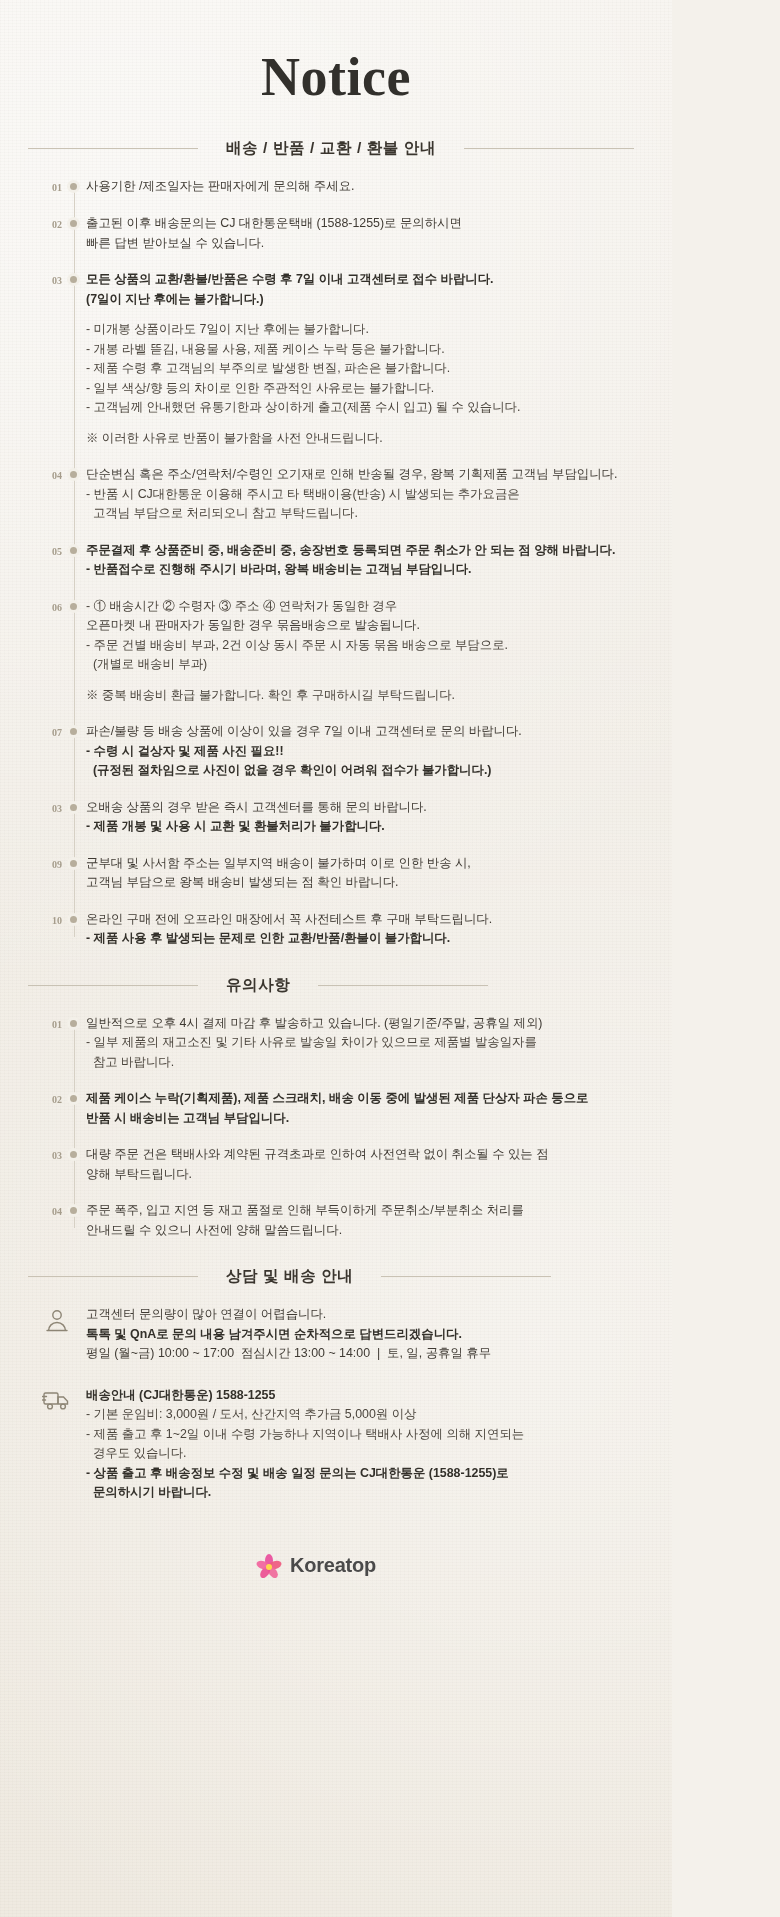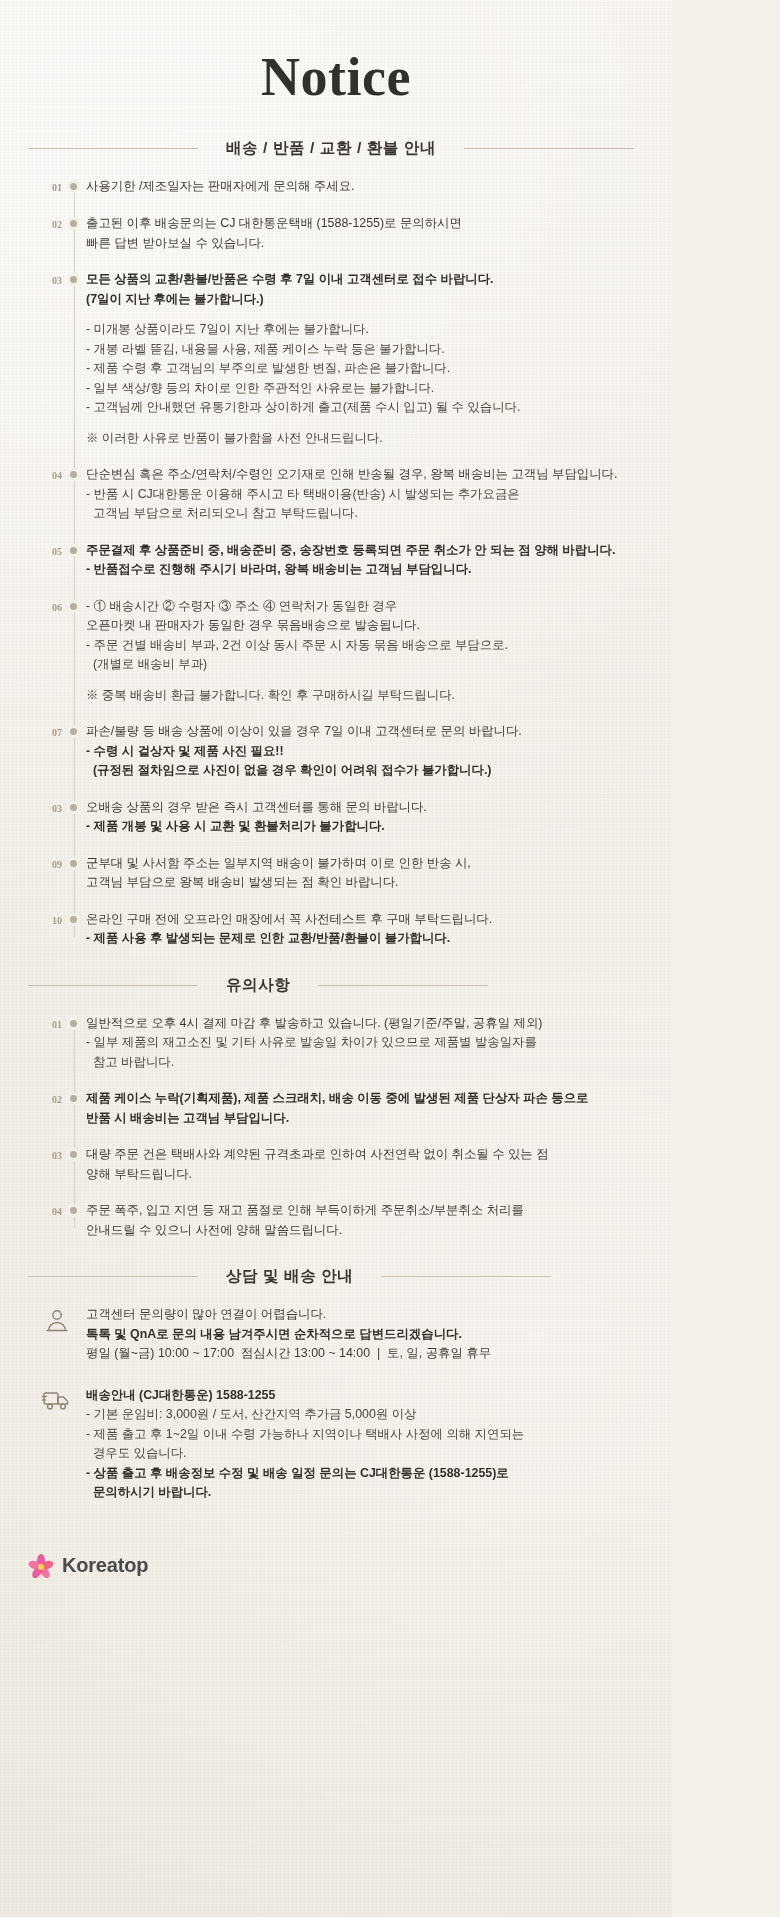--- a/index.html
+++ b/index.html
@@ -153,21 +153,21 @@
     justify-content: center;
     padding-top: 2px;
   }
   .contact-row .body { flex: 1 1 auto; padding-right: 8px;}
   svg { display: block; }
 
   
   .footer {
     display: flex;
     align-items: center;
-    justify-content: flex-start;
+    justify-content: center;
     gap: 8px;
     padding: 28px 40px 10px 0;
   }
   .footer .brand {
     font-family: "Liberation Sans", sans-serif;
     font-weight: 700;
     font-size: 20px;
     color: #4a4a4a;
     letter-spacing: -0.2px;
   }
@@ -239,21 +239,21 @@
             <div class="line sub">- 일부 색상/향 등의 차이로 인한 주관적인 사유로는 불가합니다.</div>
             <div class="line sub">- 고객님께 안내했던 유통기한과 상이하게 출고(제품 수시 입고) 될 수 있습니다.</div>
             <div class="line sub gap">※ 이러한 사유로 반품이 불가함을 사전 안내드립니다.</div>
           </div>
         </div>
 
         <div class="item">
           <div class="num">04</div>
           <div class="dot"></div>
           <div class="body">
-            <div class="line">단순변심 혹은 주소/연락처/수령인 오기재로 인해 반송될 경우, 왕복 배송비는 고객님 부담입니다.</div>
+            <div class="line">단순변심 혹은 주소/연락처/수령인 오기재로 인해 반송될 경우, 왕복 기획제품 고객님 부담입니다.</div>
             <div class="line sub">- 반품 시 CJ대한통운 이용해 주시고 타 택배이용(반송) 시 발생되는 추가요금은</div>
             <div class="line sub">  고객님 부담으로 처리되오니 참고 부탁드립니다.</div>
           </div>
         </div>
 
         <div class="item">
           <div class="num">05</div>
           <div class="dot"></div>
           <div class="body">
             <div class="line b">주문결제 후 상품준비 중, 배송준비 중, 송장번호 등록되면 주문 취소가 안 되는 점 양해 바랍니다.</div>

